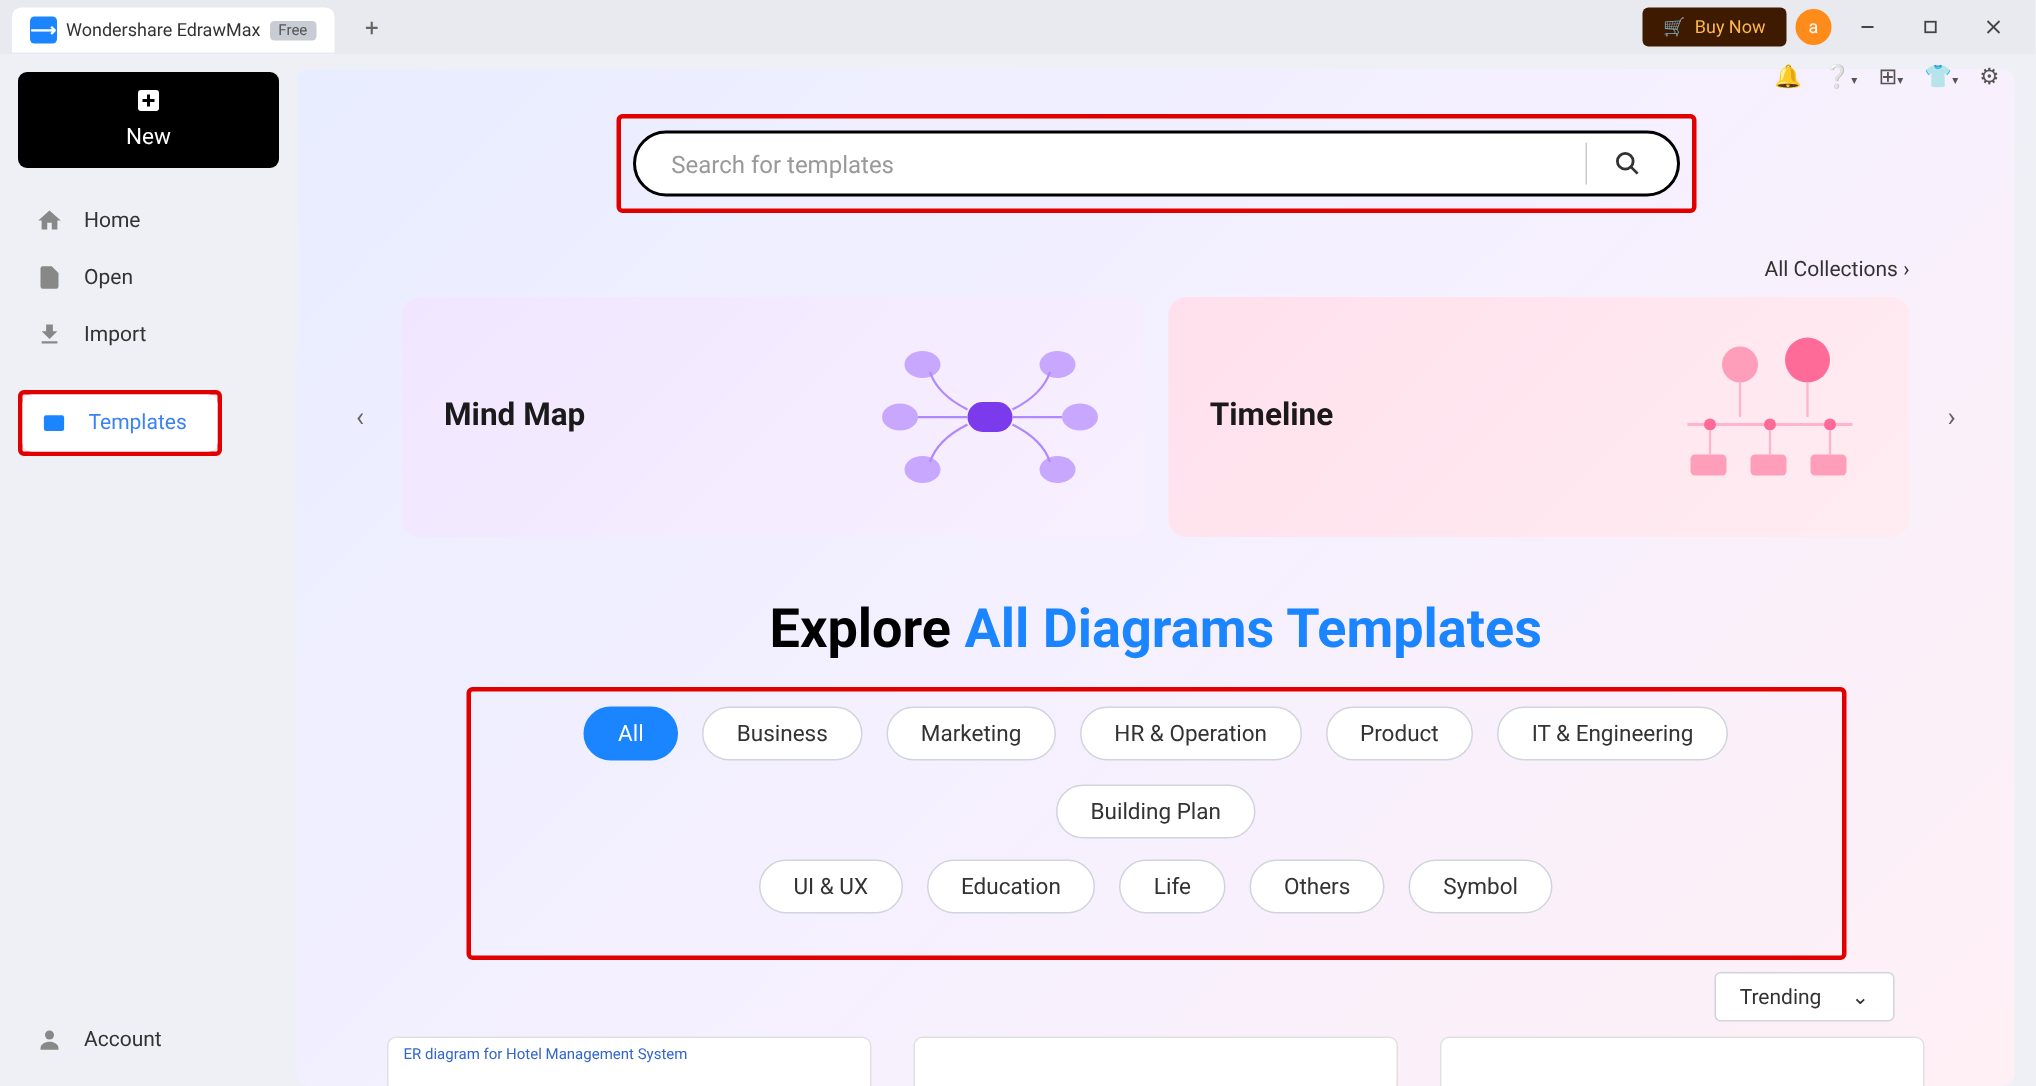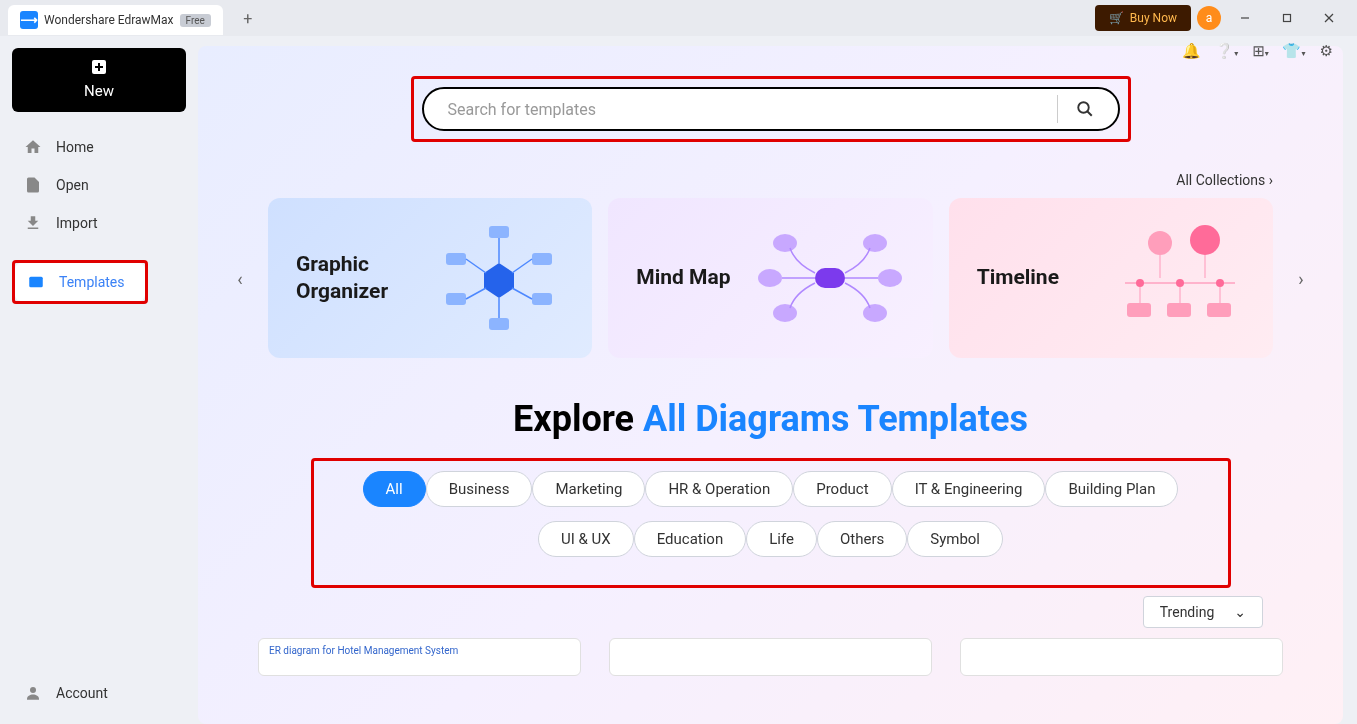--- a/index.html
+++ b/index.html
@@ -48,21 +48,21 @@
 .card-purple { background: linear-gradient(135deg, #f0e6ff, #f8f0ff); }
 .card-pink { background: linear-gradient(135deg, #ffe0ec, #ffecf2); }
 .card-title { font-size: 21px; font-weight: 700; color: #1a1a1a; line-height: 1.3; }
 .card-graphic { margin-left: auto; }
 
 .explore { text-align: center; margin-top: 40px; }
 .explore h2 { font-size: 36px; font-weight: 700; }
 .explore h2 .accent { color: #1a85ff; }
 
 .filters-wrap { width: 920px; margin: 18px auto 0; padding: 10px 12px 14px; }
-.filter-row { display: flex; justify-content: center; flex-wrap: wrap; margin-bottom: 14px; }
+.filter-row { display: flex; justify-content: center; gap: 16px; flex-wrap: wrap; margin-bottom: 14px; }
 .chip { background: #fff; border: 1px solid #d0d4dc; padding: 8px 22px; border-radius: 22px; font-size: 15px; color: #333; cursor: pointer; }
 .chip.active { background: #1a85ff; color: #fff; border-color: #1a85ff; }
 
 .sort-row { display: flex; justify-content: flex-end; padding: 8px 50px 0 0; }
 .sort-select { background: #fff; border: 1px solid #d0d4dc; padding: 7px 16px; border-radius: 4px; font-size: 14px; color: #333; cursor: pointer; display: flex; align-items: center; gap: 20px; }
 
 .templates-grid { display: flex; gap: 28px; padding: 10px 30px 0; }
 .template-card { width: 330px; height: 38px; background: #fff; border: 1px solid #e0e0e0; border-radius: 6px; padding: 6px 10px; font-size: 10px; color: #3366cc; overflow: hidden; }
 
 svg { display: block; }
@@ -188,41 +188,20 @@
       </div>
 
       <div class="all-collections">
         <span>All Collections</span>
         <span> ›</span>
       </div>
 
       <div class="carousel">
         <div class="carousel-arrow">‹</div>
 
-        <div class="card card-blue">
-          <div class="card-title" style="white-space:pre-line">Graphic
-Organizer</div>
-          <div class="card-graphic">
-            <svg width="130" height="120" viewBox="0 0 130 120">
-              <polygon points="65,45 80,55 80,70 65,80 50,70 50,55" fill="#2563eb"></polygon>
-              <rect x="55" y="8" width="20" height="12" rx="3" fill="#8cb4ff"></rect>
-              <rect x="55" y="100" width="20" height="12" rx="3" fill="#8cb4ff"></rect>
-              <rect x="12" y="35" width="20" height="12" rx="3" fill="#8cb4ff"></rect>
-              <rect x="98" y="35" width="20" height="12" rx="3" fill="#8cb4ff"></rect>
-              <rect x="12" y="75" width="20" height="12" rx="3" fill="#8cb4ff"></rect>
-              <rect x="98" y="75" width="20" height="12" rx="3" fill="#8cb4ff"></rect>
-              <line x1="65" y1="20" x2="65" y2="45" stroke="#4d88ff" stroke-width="1.5" marker-end=""></line>
-              <line x1="65" y1="80" x2="65" y2="100" stroke="#4d88ff" stroke-width="1.5"></line>
-              <line x1="32" y1="41" x2="52" y2="55" stroke="#4d88ff" stroke-width="1.5"></line>
-              <line x1="98" y1="41" x2="78" y2="55" stroke="#4d88ff" stroke-width="1.5"></line>
-              <line x1="32" y1="81" x2="52" y2="70" stroke="#4d88ff" stroke-width="1.5"></line>
-              <line x1="98" y1="81" x2="78" y2="70" stroke="#4d88ff" stroke-width="1.5"></line>
-            </svg>
-          </div>
-        </div>
 
         <div class="card card-purple">
           <div class="card-title">Mind Map</div>
           <div class="card-graphic">
             <svg width="150" height="120" viewBox="0 0 150 120">
               <rect x="60" y="50" width="30" height="20" rx="10" fill="#7c3aed"></rect>
               <ellipse cx="30" cy="25" rx="12" ry="9" fill="#c8a8ff"></ellipse>
               <ellipse cx="120" cy="25" rx="12" ry="9" fill="#c8a8ff"></ellipse>
               <ellipse cx="15" cy="60" rx="12" ry="9" fill="#c8a8ff"></ellipse>
               <ellipse cx="135" cy="60" rx="12" ry="9" fill="#c8a8ff"></ellipse>

